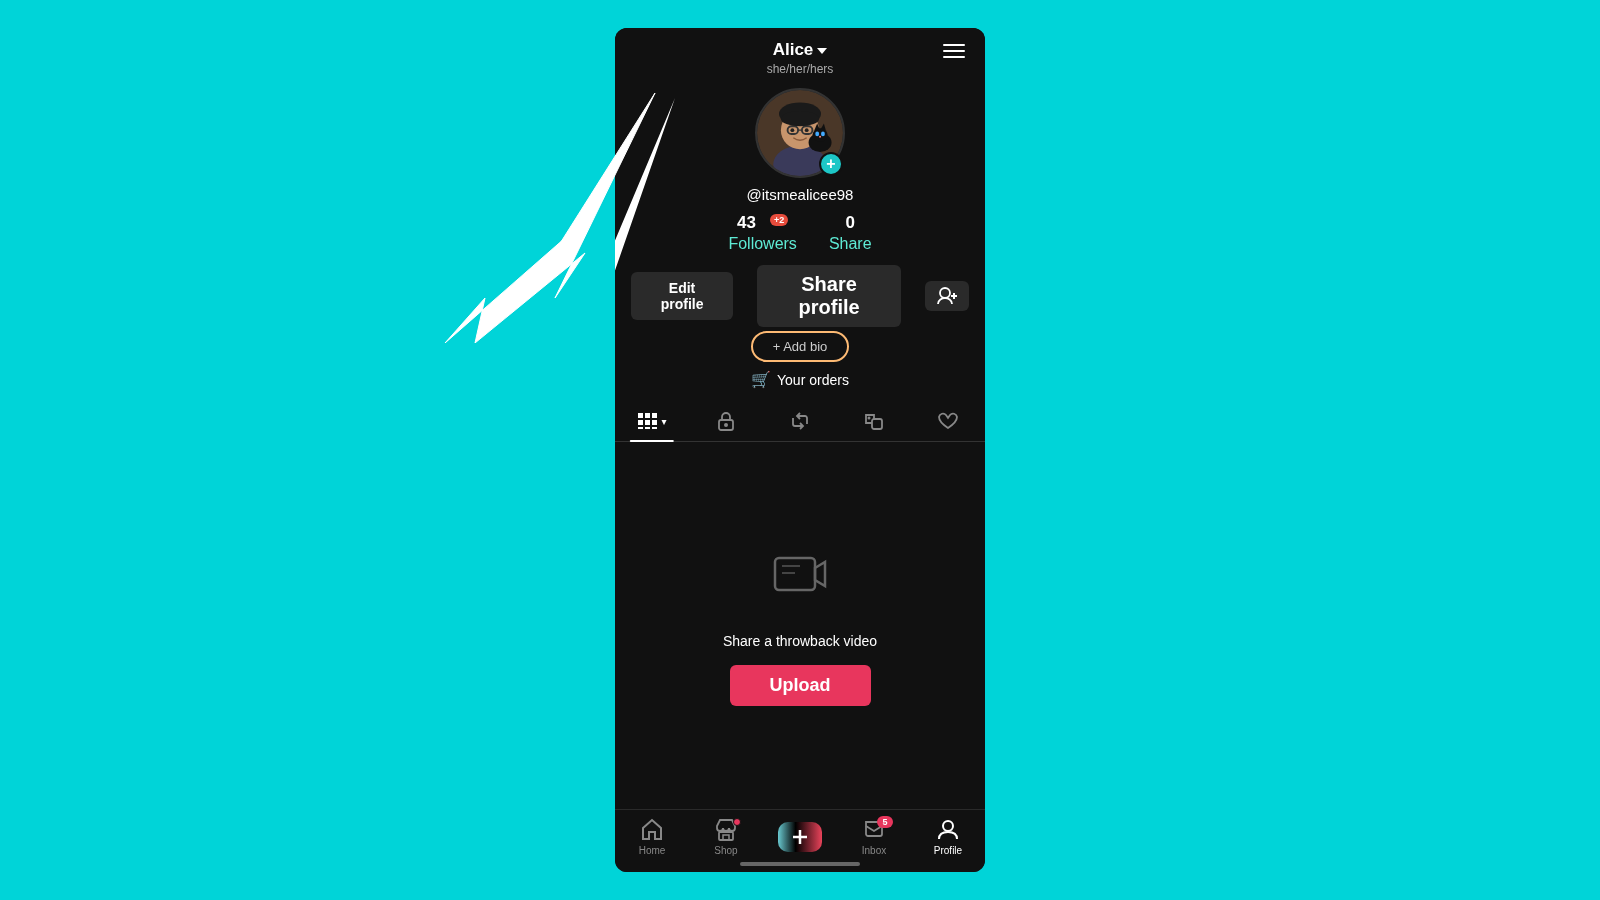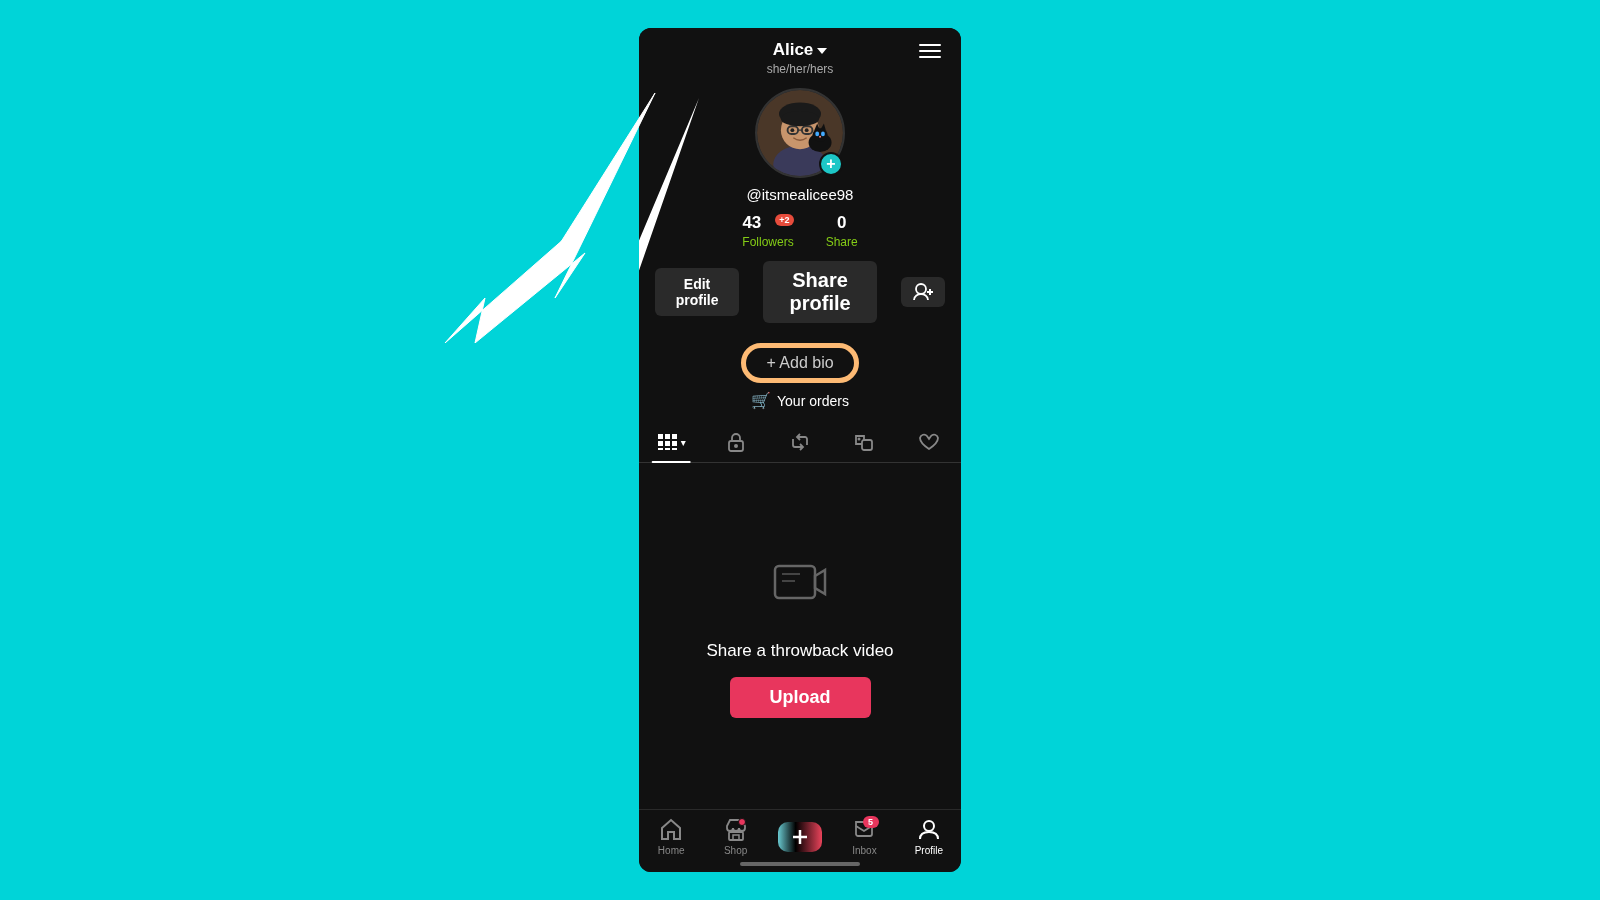--- a/index.html
+++ b/index.html
@@ -8,21 +8,21 @@
       height: 900px;
       background-color: #00d4d8;
       display: flex;
       align-items: center;
       justify-content: center;
       font-family: -apple-system, BlinkMacSystemFont, 'Segoe UI', sans-serif;
       overflow: hidden;
     }
 
     .phone-container {
-      width: 322px;
+      width: 370px;
       height: 844px;
       background: #111;
       border-radius: 12px;
       overflow: hidden;
       position: relative;
       display: flex;
       flex-direction: column;
     }
 
     
@@ -163,30 +163,30 @@
       background: #e74c3c;
       color: #fff;
       font-size: 9px;
       font-weight: 700;
       border-radius: 8px;
       padding: 1px 4px;
       margin-top: 1px;
     }
 
     .stat-label {
-      color: #84cc16;
-      font-size: 12px;
+      color: #5eead4;
+      font-size: 16px;
       margin-top: 2px;
     }
 
     
     .action-buttons {
       display: flex;
       gap: 24px;
-      margin-bottom: 20px;
+      margin-bottom: 4px;
       align-items: center;
     }
 
     .btn-edit {
       background: #2a2a2a;
       border: none;
       color: #fff;
       font-size: 14px;
       font-weight: 600;
       padding: 8px 20px;
@@ -212,24 +212,24 @@
       font-size: 18px;
       padding: 6px 12px;
       border-radius: 6px;
       cursor: pointer;
       display: flex;
       align-items: center;
       justify-content: center;
     }
 
     .btn-add-bio {
-      border: 5px solid #fdba74;
+      border: 2px solid #fdba74;
       background: transparent;
       color: #ccc;
-      font-size: 16px;
+      font-size: 13px;
       padding: 6px 20px;
       border-radius: 20px;
       cursor: pointer;
       margin-bottom: 8px;
     }
 
     .orders-row {
       display: flex;
       align-items: center;
       gap: 6px;
@@ -290,21 +290,21 @@
       gap: 16px;
     }
 
     .upload-icon {
       color: #666;
       font-size: 48px;
     }
 
     .throwback-title {
       color: #fff;
-      font-size: 17px;
+      font-size: 14px;
       font-weight: 500;
     }
 
     .upload-btn {
       background: #e8365d;
       border: none;
       color: #fff;
       font-size: 18px;
       font-weight: 600;
       padding: 10px 40px;

